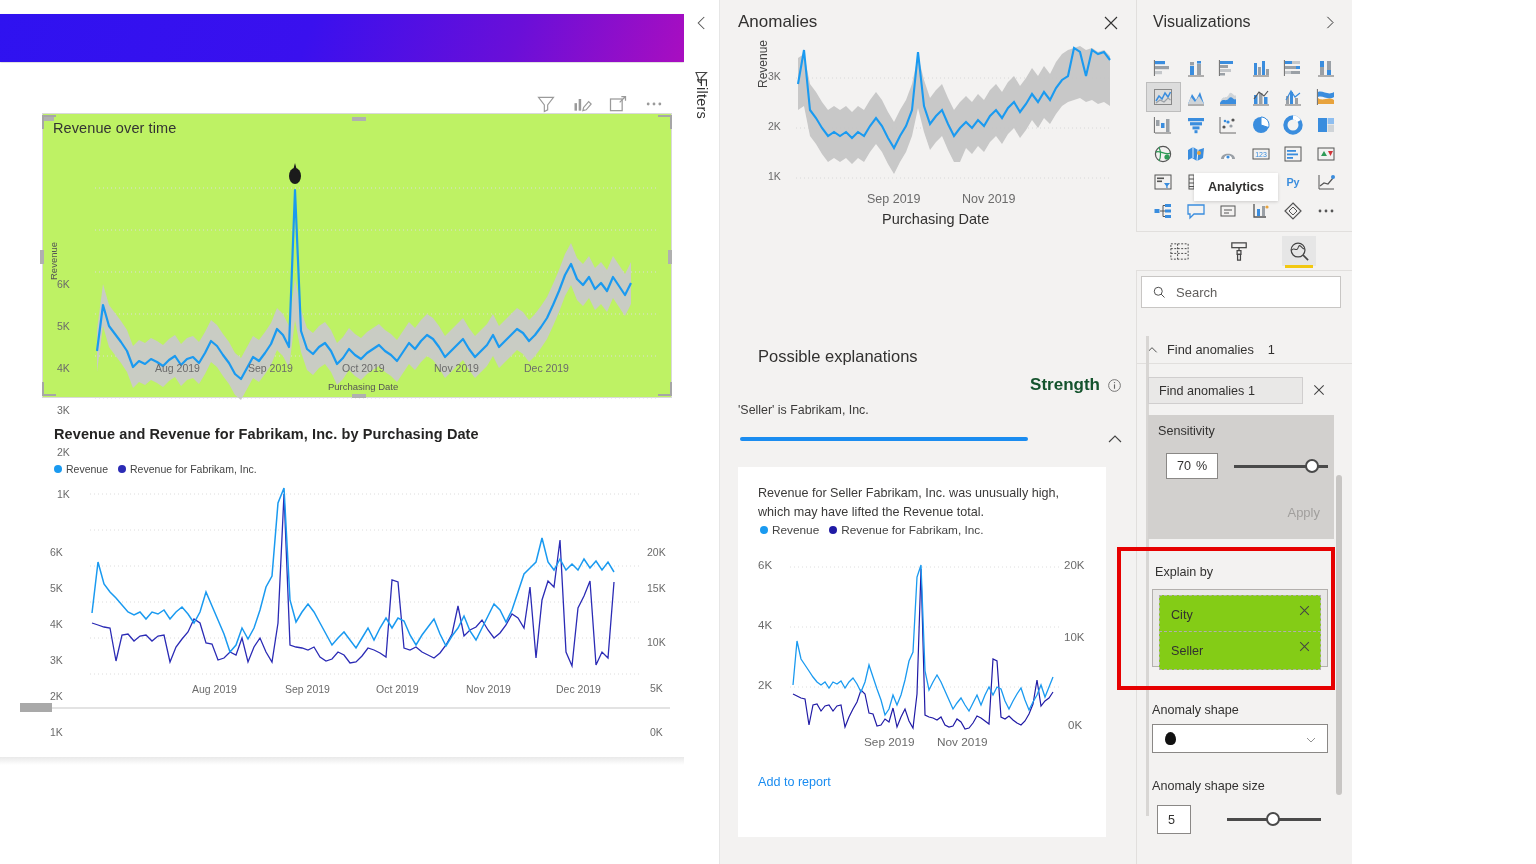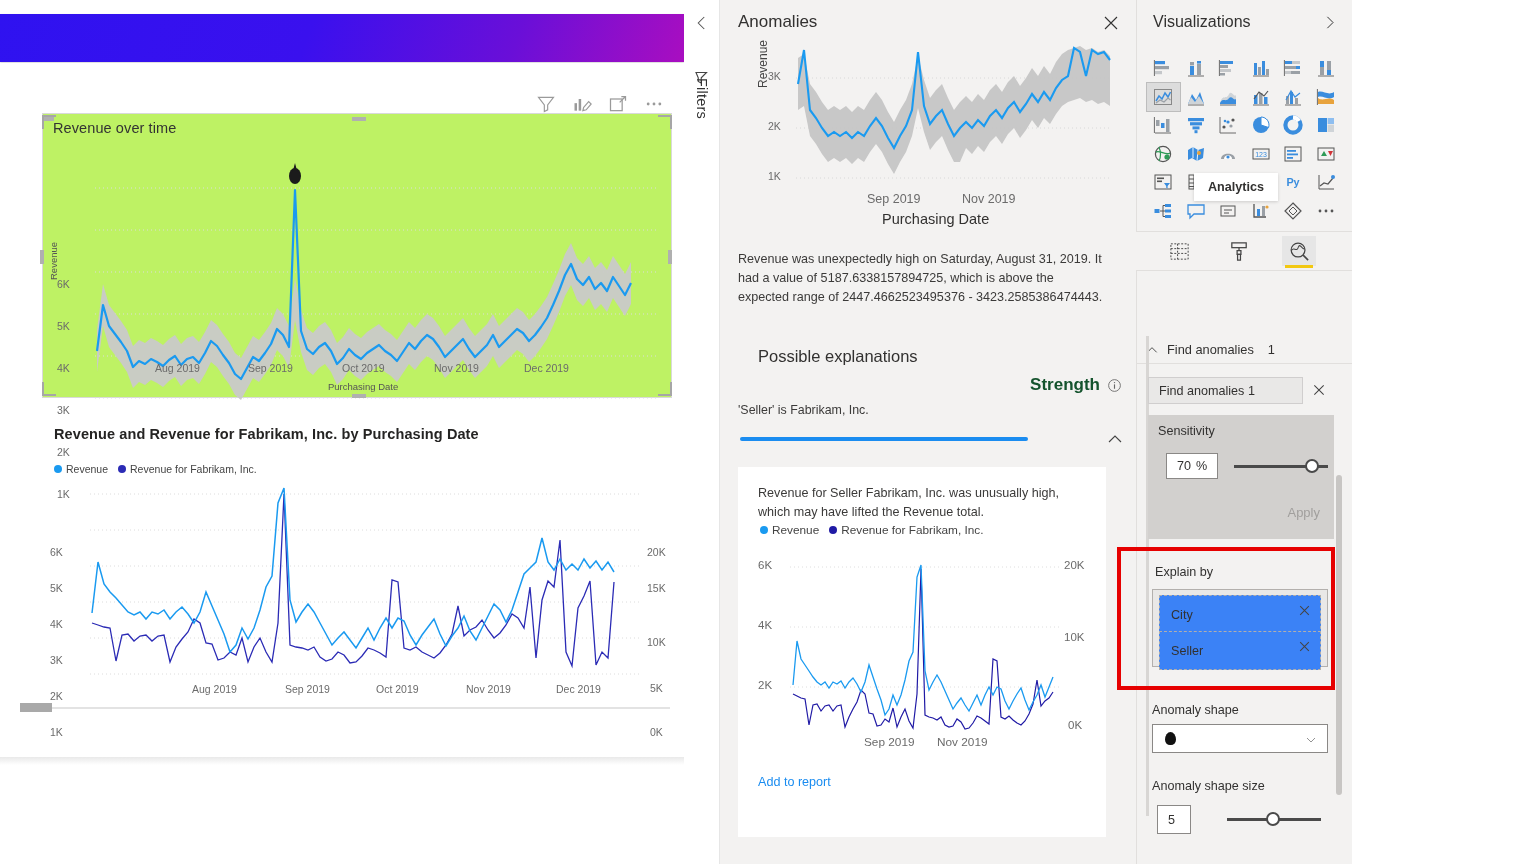--- a/index.html
+++ b/index.html
@@ -134,21 +134,21 @@
   #sens-slider{ position:absolute; left:86px; top:50px; width:94px; height:3px; background:#4a4a4a;}
   #sens-knob{ position:absolute; left:157px; top:44px; width:14px; height:14px;
      border-radius:50%; background:#fff; border:2px solid #4a4a4a; }
   #apply-btn{ position:absolute; right:14px; top:90px; font-size:13px; color:#a19f9d; }
 
   #red-box-explain{ position:absolute; left:1117px; top:547px; width:218px; height:143px;
      border:4px solid #e60000; }
   #explain-lbl{ position:absolute; left:1155px; top:565px; font-size:12.6px; color:#323130; }
   #explain-well{ position:absolute; left:1152px; top:589px; width:176px; height:78px;
      background:#e9e8e7; border:1px solid #b3b0ad; }
-  .chip{ position:absolute; left:6px; width:162px; height:39px; background:#3b82f6;
+  .chip{ position:absolute; left:6px; width:162px; height:39px; background:#84cc16;
      border:1px dashed #b0aeac; display:flex; align-items:center; padding-left:11px;
      font-size:12.6px; color:#323130; }
   .chip .x{ position:absolute; right:9px; top:8px; width:13px; height:13px; color:#444; }
 
   #shape-lbl{ position:absolute; left:1152px; top:703px; font-size:12.6px; color:#323130; }
   #shape-select{ position:absolute; left:1152px; top:724px; width:176px; height:29px;
      background:#fff; border:1px solid #8a8886; display:flex; align-items:center;
      padding-left:12px; }
   #shape-blob{ width:11px; height:13px; background:#111;
      border-radius:50% 50% 45% 45%/60% 60% 40% 40%; }
@@ -394,21 +394,20 @@
       </svg>
       <div class="ytick" style="left:30px;top:30px;">3K</div>
       <div class="ytick" style="left:30px;top:80px;">2K</div>
       <div class="ytick" style="left:30px;top:130px;">1K</div>
       <div class="axis-title" style="left:18px;top:48px;font-size:12px;color:#444;transform:rotate(-90deg);transform-origin:left top;">Revenue</div>
       <div class="xtick" style="left:129px;top:152px;font-size:12.5px;">Sep 2019</div>
       <div class="xtick" style="left:224px;top:152px;font-size:12.5px;">Nov 2019</div>
       <div style="position:absolute;left:144px;top:171px;font-size:14.5px;color:#323130;">Purchasing Date</div>
     </div>
 
-    <div id="anom-desc">Revenue was unexpectedly high on Saturday, August 31, 2019. It had a value of 5187.6338157894725, which is above the expected range of 2447.4662523495376 - 3423.2585386474443.</div>
     <div id="pe-title">Possible explanations</div>
 
     <div id="strength-row">
       <span>Strength</span>
       <svg style="width:15px;height:15px;" viewBox="0 0 24 24">
         <circle cx="12" cy="12" r="9.4" fill="none" stroke="#666" stroke-width="1.4"></circle>
         <circle cx="12" cy="7.3" r="1.1" fill="#666"></circle>
         <rect x="11.1" y="10.2" width="1.8" height="7" fill="#666"></rect>
       </svg>
     </div>
@@ -780,20 +779,27 @@
     </div>
     <div class="vtab active">
       <svg viewBox="0 0 24 24">
         <circle cx="10.5" cy="10.5" r="7.2" fill="none" stroke="#444" stroke-width="1.3"></circle>
         <path d="M3.6 11 C6 6 9 14 11 7 C13 3 15 11 17.6 9" fill="none" stroke="#444" stroke-width="1.1"></path>
         <line x1="15.8" y1="15.8" x2="21" y2="21" stroke="#444" stroke-width="1.6"></line>
       </svg>
     </div>
   </div>
 
+  <div id="search-box">
+    <svg style="width:15px;height:15px;" viewBox="0 0 24 24">
+      <circle cx="10" cy="10" r="6.4" fill="none" stroke="#444" stroke-width="1.5"></circle>
+      <line x1="14.6" y1="14.6" x2="20" y2="20" stroke="#444" stroke-width="1.5"></line>
+    </svg>
+    <span id="search-ph">Search</span>
+  </div>
 
   <div id="find-anom-hdr">
     <svg style="width:14px;height:14px;" viewBox="0 0 24 24">
       <path d="M4 16 L12 8 L20 16" fill="none" stroke="#444" stroke-width="1.6"></path>
     </svg>
     <span class="lbl">Find anomalies</span>
     <span class="cnt">1</span>
   </div>
 
   <div id="viz-pane-edge"></div>

